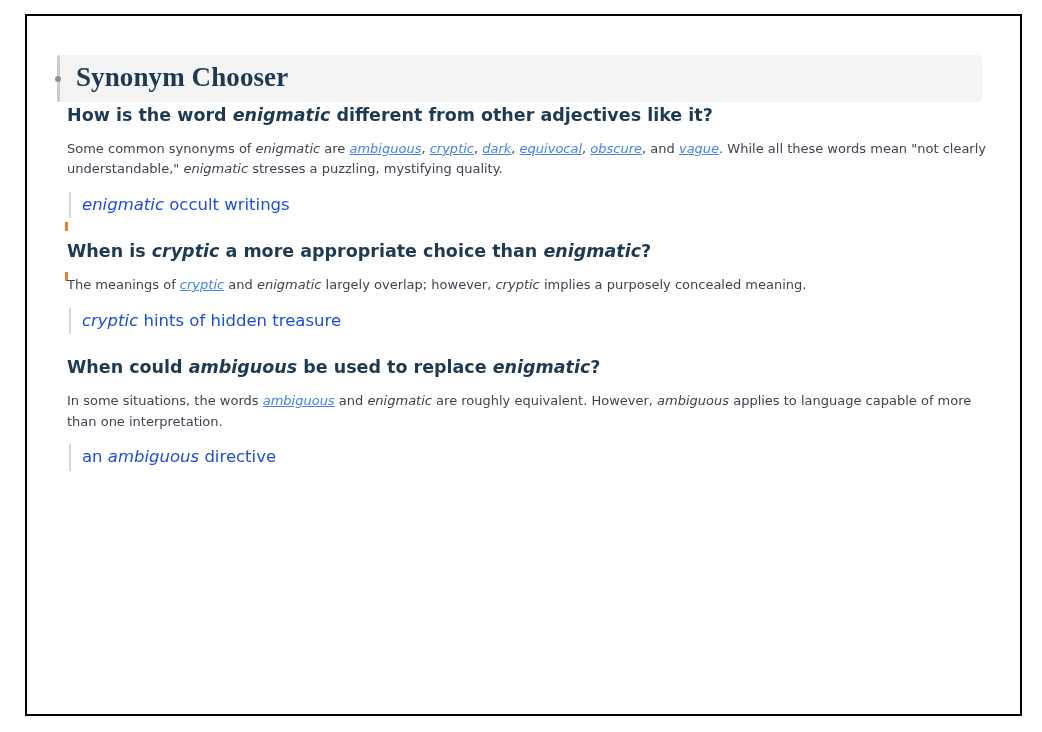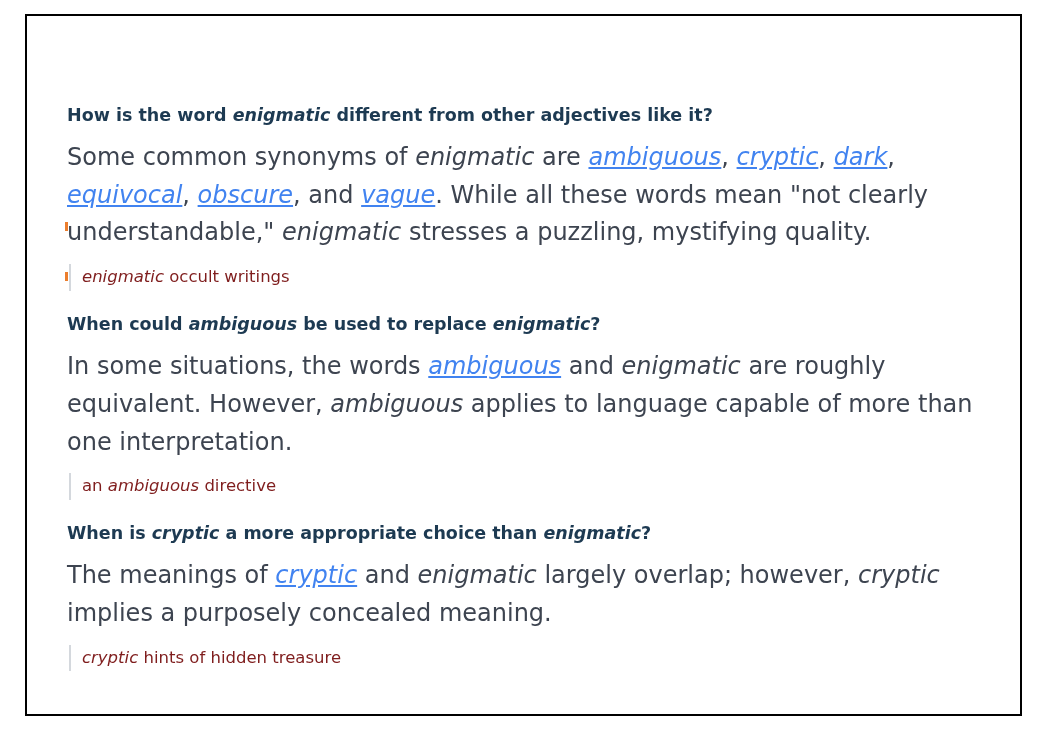--- a/index.html
+++ b/index.html
@@ -80,36 +80,36 @@
     color: #1d3a52;
     line-height: 1.35;
     margin: 0 0 11px 0;
   }
   .qheading em {
     font-style: italic;
   }
 
   .para {
     font-family: "DejaVu Sans", sans-serif;
-    font-size: 24px;
+    font-size: 13px;
     color: #3d4450;
     line-height: 1.58;
     margin: 0 0 12px 0;
     max-width: 920px;
   }
   .para em { font-style: italic; }
   .syn {
     color: #4183f0;
     font-style: italic;
   }
 
   .example {
     font-family: "DejaVu Sans", sans-serif;
     font-size: 16.5px;
-    color: #7f1d1d;
+    color: #1d4ed8;
     line-height: 1.5;
     border-left: 2px solid #d4d8dd;
     padding: 1px 0 1px 11px;
     margin: 0 0 22px 2px;
   }
   .example em { font-style: italic; }
 
   .sec { margin-bottom: 4px; }
 
   
@@ -120,44 +120,49 @@
     background: #ec7e2d;
   }
   .margin-mark.m1 { left: 38px; top: 206px; }
   .margin-mark.m2 { left: 38px; top: 256px; }
 </style>
 </head>
 <body>
 
 <div class="page">
 
+  <div class="title-bar">
+    <div class="title-accent"></div>
+    <div class="title-dot"></div>
+    <div class="title-text">Synonym Chooser</div>
+  </div>
 
   <div class="margin-mark m1"></div>
   <div class="margin-mark m2"></div>
 
   <div class="content">
 
     <div class="sec">
       <p class="qheading"><span>How is the word </span><em>enigmatic</em><span> different from other adjectives like it?</span></p>
 
       <p class="para"><span>Some common synonyms of </span><em>enigmatic</em><span> are </span><a class="syn" href="#">ambiguous</a><span>, </span><a class="syn" href="#">cryptic</a><span>, </span><a class="syn" href="#">dark</a><span>, </span><a class="syn" href="#">equivocal</a><span>, </span><a class="syn" href="#">obscure</a><span>, and </span><a class="syn" href="#">vague</a><span>. While all these words mean "not clearly understandable," </span><em>enigmatic</em><span> stresses a puzzling, mystifying quality.</span></p>
 
       <p class="example"><em>enigmatic</em><span> occult writings</span></p>
     </div>
 
     <div class="sec">
+      <p class="qheading"><span>When is </span><em>cryptic</em><span> a more appropriate choice than </span><em>enigmatic</em><span>?</span></p>
+
+      <p class="para"><span>The meanings of </span><a class="syn" href="#">cryptic</a><span> and </span><em>enigmatic</em><span> largely overlap; however, </span><em>cryptic</em><span> implies a purposely concealed meaning.</span></p>
+
+      <p class="example"><em>cryptic</em><span> hints of hidden treasure</span></p>
+    </div>
+
+    <div class="sec">
       <p class="qheading"><span>When could </span><em>ambiguous</em><span> be used to replace </span><em>enigmatic</em><span>?</span></p>
 
       <p class="para"><span>In some situations, the words </span><a class="syn" href="#">ambiguous</a><span> and </span><em>enigmatic</em><span> are roughly equivalent. However, </span><em>ambiguous</em><span> applies to language capable of more than one interpretation.</span></p>
 
       <p class="example"><span>an </span><em>ambiguous</em><span> directive</span></p>
     </div>
 
-    <div class="sec">
-      <p class="qheading"><span>When is </span><em>cryptic</em><span> a more appropriate choice than </span><em>enigmatic</em><span>?</span></p>
-
-      <p class="para"><span>The meanings of </span><a class="syn" href="#">cryptic</a><span> and </span><em>enigmatic</em><span> largely overlap; however, </span><em>cryptic</em><span> implies a purposely concealed meaning.</span></p>
-
-      <p class="example"><em>cryptic</em><span> hints of hidden treasure</span></p>
-    </div>
-
   </div>
 </div>
 
 </body></html>

